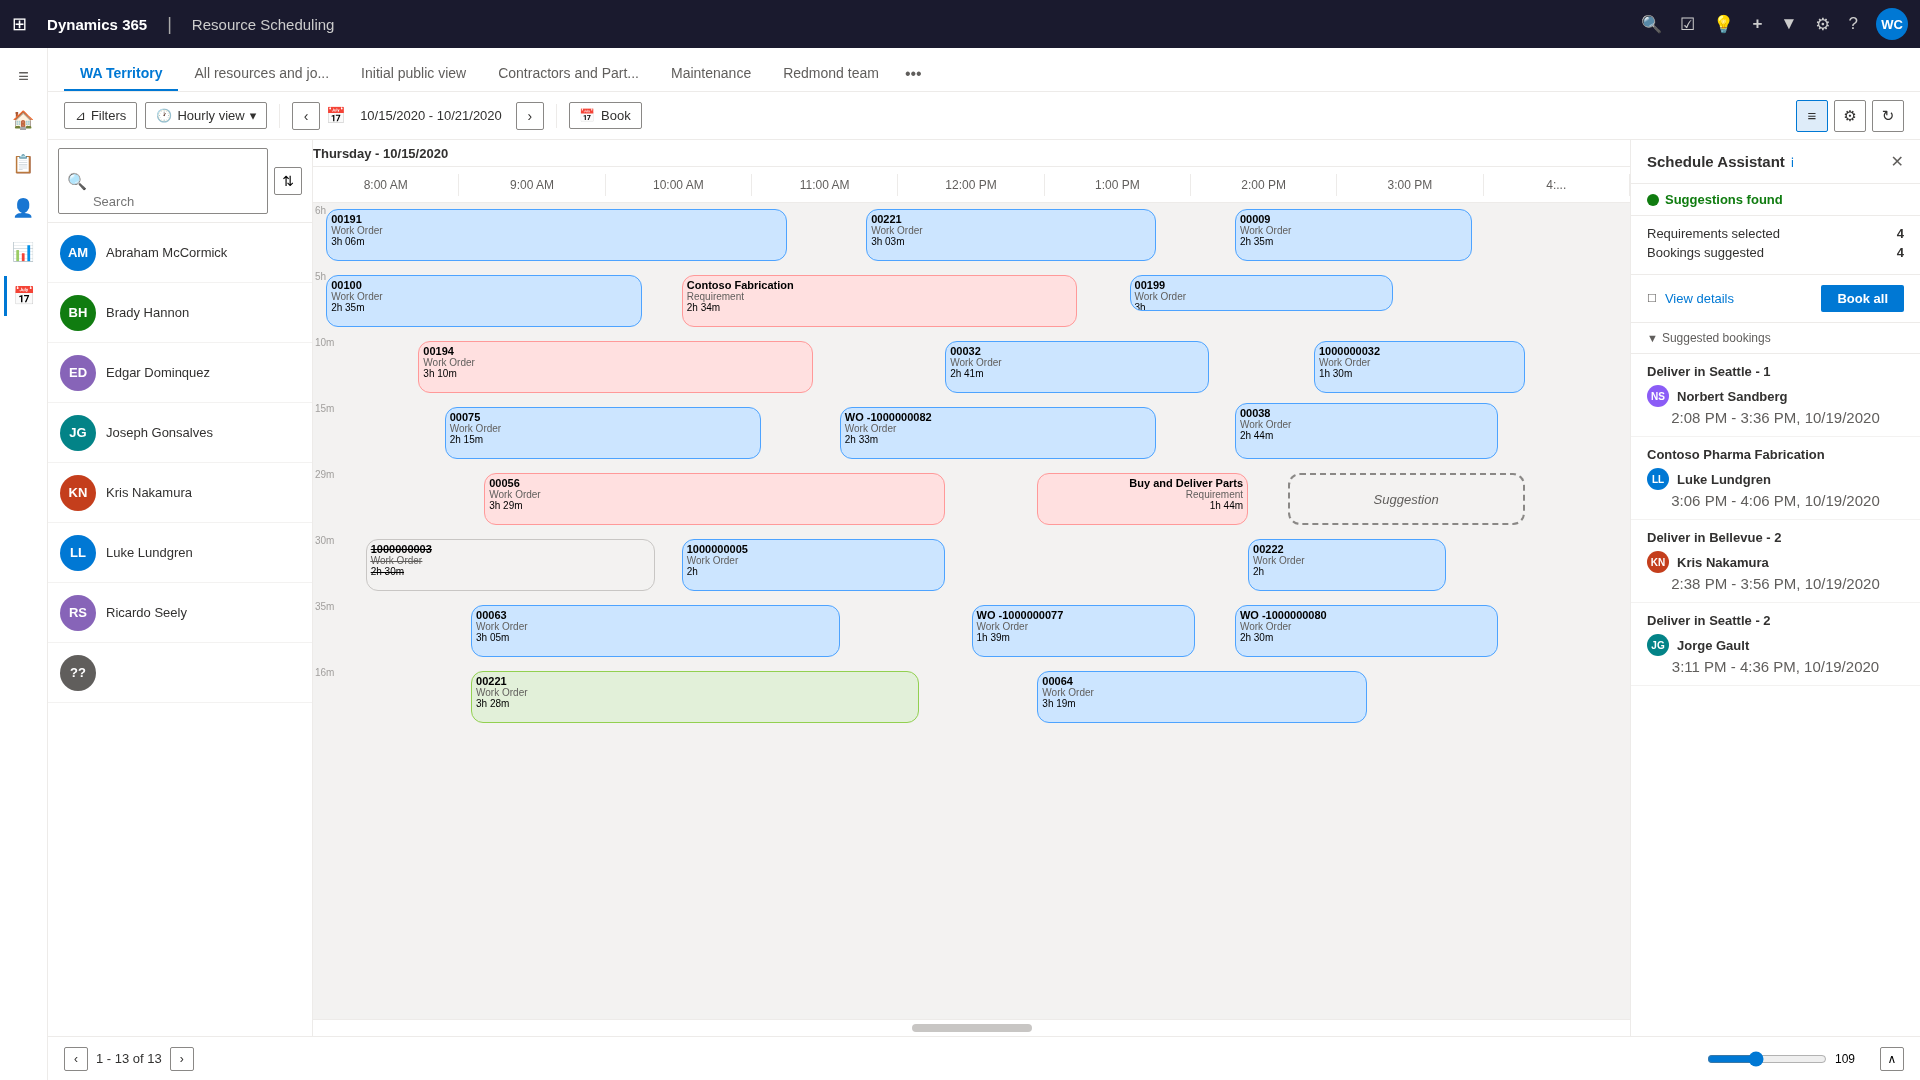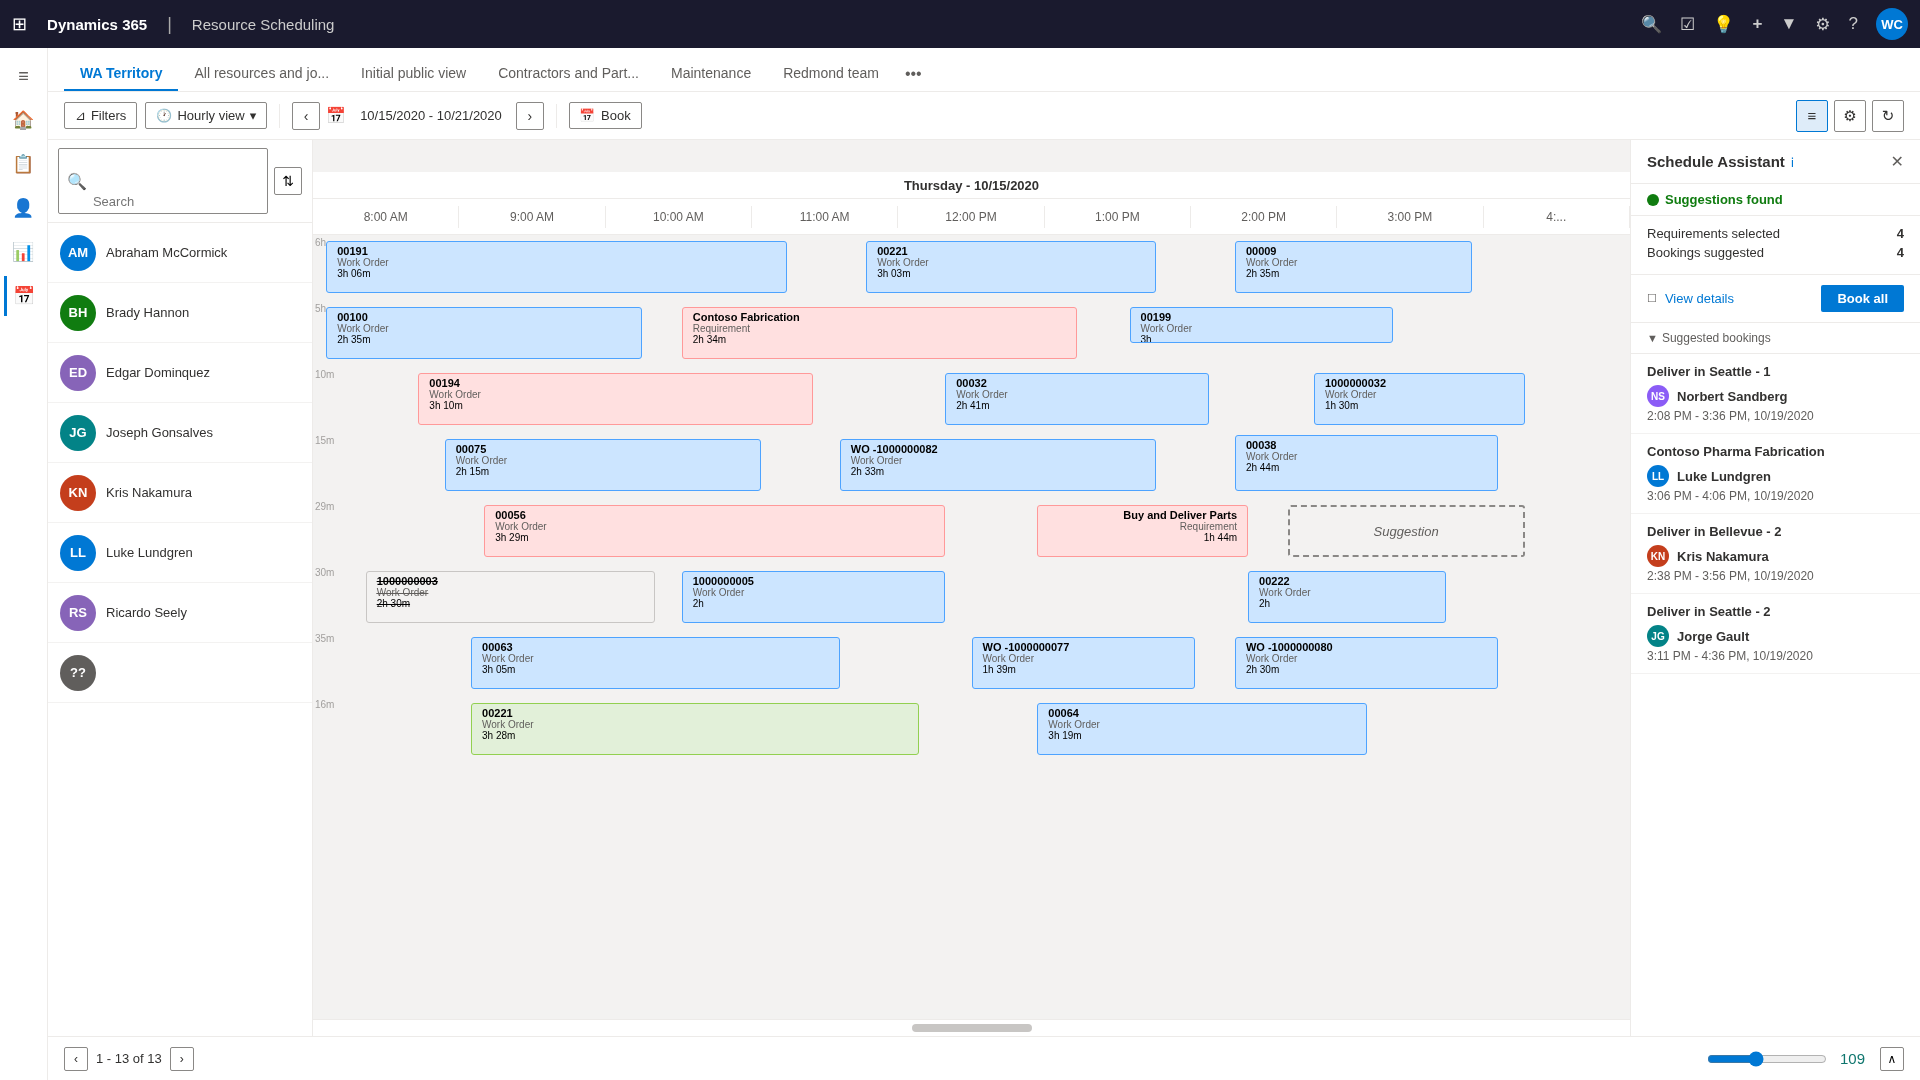--- a/index.html
+++ b/index.html
@@ -97,22 +97,22 @@
     .time-slot { flex: 1; text-align: center; font-size: 12px; color: #605e5c; padding: 4px 0; border-right: 1px solid #edebe9; }
     .timeline-body { flex: 1; overflow-y: auto; overflow-x: hidden; position: relative; }
     .timeline-row { display: flex; min-height: 60px; border-bottom: 1px solid #f3f2f1; position: relative; }
     .row-offset { position: absolute; left: 0; font-size: 10px; color: #a19f9d; top: 2px; }
 
     
     .booking-block {
       position: absolute;
       top: 4px;
       height: 52px;
-      border-radius: 3px;
-      padding: 3px 10px;
+      border-radius: 12px;
+      padding: 3px 4px;
       font-size: 11px;
       overflow: hidden;
       cursor: pointer;
       border: 1px solid rgba(0,0,0,0.1);
     }
     .booking-block .block-id { font-weight: 700; font-size: 11px; }
     .booking-block .block-type { font-size: 10px; color: #605e5c; }
     .booking-block .block-duration { font-size: 10px; }
     .block-blue { background: #cce5ff; border-color: #4da3ff; }
     .block-pink { background: #ffe0e0; border-color: #ff9999; }
@@ -147,37 +147,37 @@
     .stat-val { font-weight: 600; }
     .assistant-actions { padding: 10px 16px; border-bottom: 1px solid #edebe9; display: flex; gap: 8px; align-items: center; }
     .link-btn { font-size: 13px; color: #0078d4; cursor: pointer; text-decoration: none; }
     .book-all-btn { margin-left: auto; background: #0078d4; color: white; border: none; border-radius: 2px; padding: 6px 16px; font-size: 13px; cursor: pointer; font-weight: 600; }
     .suggested-bookings-header { padding: 8px 16px; font-size: 12px; color: #605e5c; border-bottom: 1px solid #edebe9; display: flex; align-items: center; gap: 4px; }
     .suggested-booking-item { padding: 10px 16px; border-bottom: 1px solid #f3f2f1; }
     .booking-item-title { font-size: 13px; font-weight: 600; color: #323130; margin-bottom: 6px; }
     .booking-person { display: flex; align-items: center; gap: 8px; margin-bottom: 2px; }
     .person-avatar { width: 22px; height: 22px; border-radius: 50%; background: #0078d4; color: white; font-size: 10px; font-weight: 700; display: flex; align-items: center; justify-content: center; }
     .person-name { font-size: 13px; color: #323130; font-weight: 600; }
-    .booking-time { font-size: 12px; color: #605e5c; }
+    .booking-time { font-size: 15px; color: #605e5c; text-align: center; }
 
     
     .bottom-bar {
       background: #fff;
       border-top: 1px solid #edebe9;
       height: 44px;
       display: flex;
       align-items: center;
       padding: 0 16px;
       gap: 10px;
     }
     .pagination { display: flex; align-items: center; gap: 8px; font-size: 13px; color: #323130; }
     .page-arrow { width: 24px; height: 24px; border: 1px solid #8a8886; border-radius: 2px; background: #fff; cursor: pointer; display: flex; align-items: center; justify-content: center; font-size: 12px; }
     .zoom-control { margin-left: auto; display: flex; align-items: center; gap: 8px; }
     .zoom-slider { width: 120px; accent-color: #0078d4; }
-    .zoom-val { font-size: 15px; color: #0f766e; width: 35px; text-align: center; }
+    .zoom-val { font-size: 12px; color: #000000; width: 35px; text-align: left; }
     .collapse-btn { width: 24px; height: 24px; border: 1px solid #8a8886; border-radius: 2px; background: #fff; cursor: pointer; display: flex; align-items: center; justify-content: center; font-size: 12px; }
   </style>
 </head>
 <body>
 
 <div class="top-nav">
   <span style="font-size:18px;cursor:pointer;">⊞</span>
   <span style="font-size:15px;font-weight:600;color:#fff;margin-left:8px;">Dynamics 365</span>
   <span style="color:#aaa;margin:0 8px;font-size:18px;">|</span>
   <span style="font-size:15px;color:#ccc;">Resource Scheduling</span>
@@ -284,21 +284,21 @@
           <span class="resource-name">Ricardo Seely</span>
         </div>
         <div class="resource-item">
           <div class="resource-avatar" style="background:#605e5c;">??</div>
           <span class="resource-name"></span>
         </div>
       </div>
 
       <div class="timeline-container">
 
-        <div style="background:#fff;border-bottom:1px solid #edebe9;padding:4px 0;text-align:center;margin-top:32px;">
+        <div style="background:#fff;border-bottom:1px solid #edebe9;padding:4px 0;">
           <span style="font-size:13px;font-weight:600;color:#323130;">Thursday - 10/15/2020</span>
         </div>
 
         <div class="timeline-header">
           <div class="time-slots">
             <div class="time-slot">8:00 AM</div>
             <div class="time-slot">9:00 AM</div>
             <div class="time-slot">10:00 AM</div>
             <div class="time-slot">11:00 AM</div>
             <div class="time-slot">12:00 PM</div>

